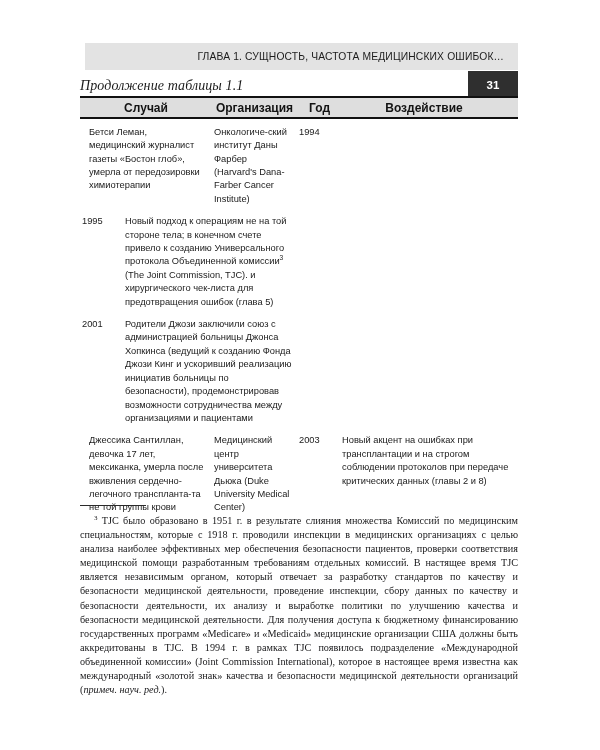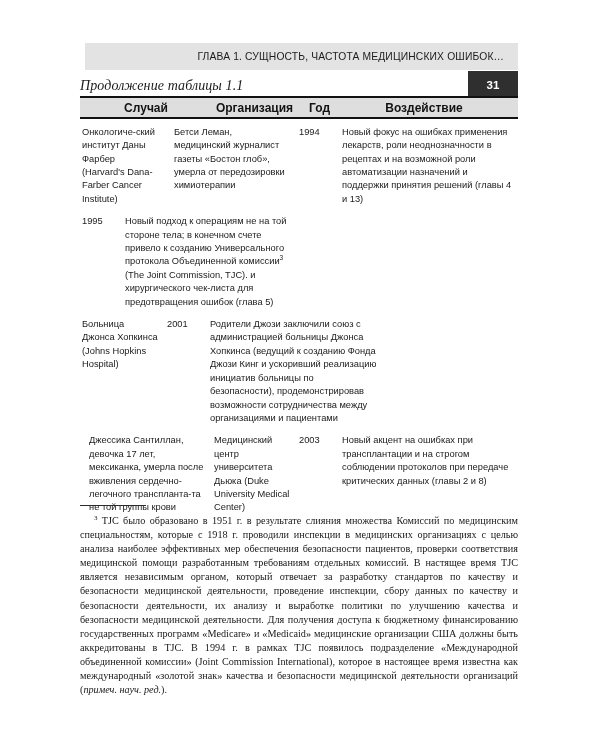--- a/index.html
+++ b/index.html
@@ -188,37 +188,35 @@
     <div class="thead">
       <div class="cell c1">Случай</div>
       <div class="cell c2">Организация</div>
       <div class="cell c3">Год</div>
       <div class="cell c4">Воздействие</div>
     </div>
 
     <div class="rule-mid"></div>
 
     <div class="tbody-row">
+      <div class="cell c1">Бетси Леман, медицинский журналист газеты «Бостон глоб», умерла от передозировки химиотерапии</div>
       <div class="cell c2">Онкологиче-ский институт Даны Фарбер (Harvard's Dana-Farber Cancer Institute)</div>
-      <div class="cell c1">Бетси Леман, медицинский журналист газеты «Бостон глоб», умерла от передозировки химиотерапии</div>
       <div class="cell c3 year">1994</div>
-      <div class="cell c4">Новый фокус на ошибках применения лекарств, роли неоднозначности в рецептах и на возможной роли автоматизации назначений и поддержки принятия решений (главы 4 и 13)</div>
     </div>
 
     <div class="tbody-row">
       <div class="cell c3 year">1995</div>
       <div class="cell c4">
           <p>
         <span>Новый подход к операциям не на той стороне тела; в конечном счете привело к созданию Универсального протокола Объединенной комиссии</span><span class="sup">3</span><span> (The Joint Commission, TJC). и хирургического чек-листа для предотвращения ошибок (глава 5)</span>
       </p>
         </div>
     </div>
 
     <div class="tbody-row">
-      <div class="cell c2">Больница Джонса Хопкинса (Johns Hopkins Hospital)</div>
       <div class="cell c3 year">2001</div>
       <div class="cell c4">Родители Джози заключили союз с администрацией больницы Джонса Хопкинса (ведущий к созданию Фонда Джози Кинг и ускоривший реализацию инициатив больницы по безопасности), продемонстрировав возможности сотрудничества между организациями и пациентами</div>
     </div>
 
     <div class="tbody-row">
       <div class="cell c1">Джессика Сантиллан, девочка 17 лет, мексиканка, умерла после вживления сердечно-легочного транспланта-та не той группы крови</div>
       <div class="cell c2">Медицинский центр университета Дьюка (Duke University Medical Center)</div>
       <div class="cell c3 year">2003</div>
       <div class="cell c4">Новый акцент на ошибках при трансплантации и на строгом соблюдении протоколов при передаче критических данных (главы 2 и 8)</div>
     </div>

